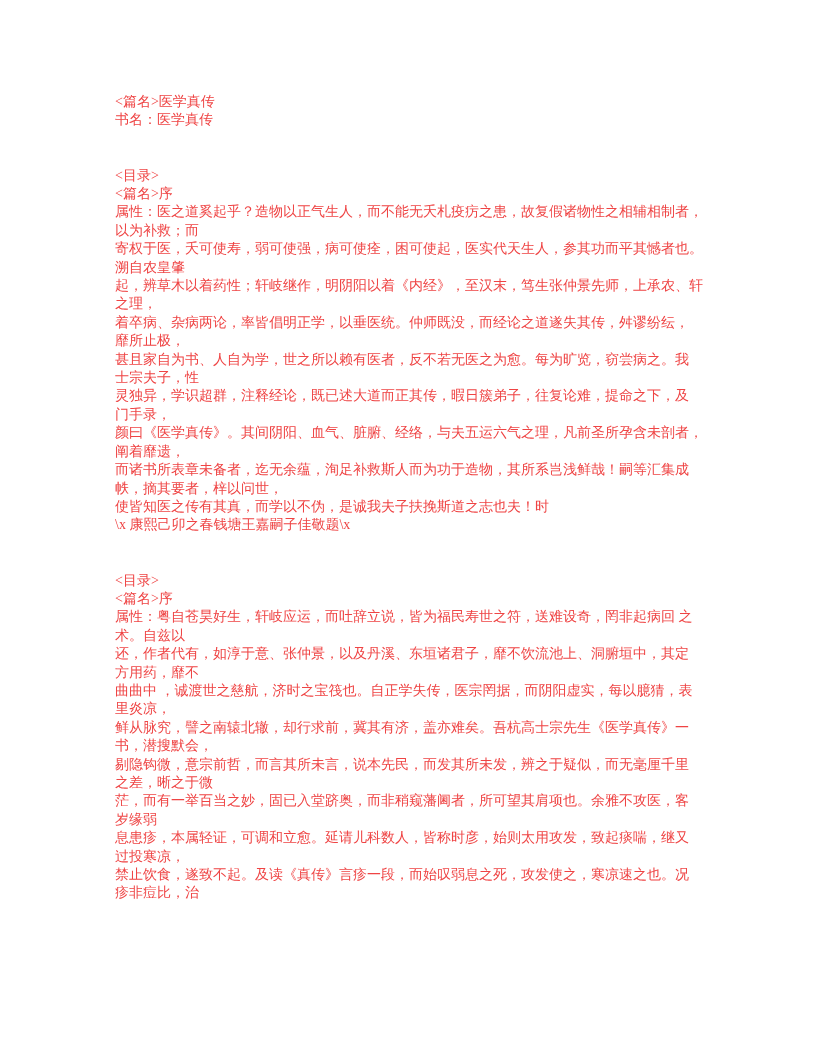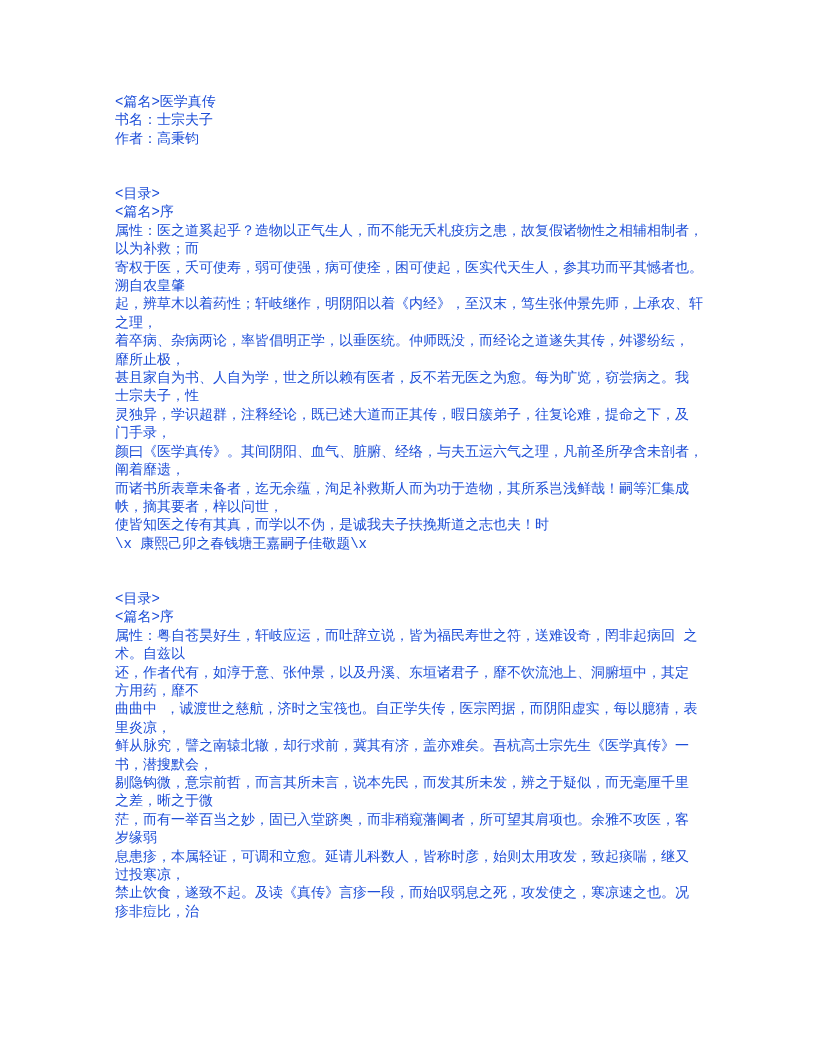--- a/index.html
+++ b/index.html
@@ -12,43 +12,42 @@
     width: 816px;
     height: 1056px;
     background: #ffffff;
     overflow: hidden;
   }
   .content {
     position: absolute;
     top: 93px;
     left: 115px;
     width: 686px;
-    color: #1d4ed8;
-    font-family: Liberation Mono, monospace;
+    color: #ef4444;
+    font-family: Liberation Serif, serif;
     font-size: 14px;
     line-height: 18.4px;
   }
   .line, .body {
     white-space: pre-wrap;
     margin: 0;
   }
   .gap {
     height: 36.8px;
   }
 </style>
 </head>
 <body>
 
 <div class="page">
   <div class="content">
 
     <div>
       <div class="line">&lt;篇名&gt;医学真传</div>
-      <div class="line">书名：士宗夫子</div>
-      <div class="line">作者：高秉钧</div>
+      <div class="line">书名：医学真传</div>
     </div>
 
     <div class="gap"></div>
 
     <section>
       <div class="line">&lt;目录&gt;</div>
       <div class="line">&lt;篇名&gt;序</div>
       <div class="body">属性：医之道奚起乎？造物以正气生人，而不能无夭札疫疠之患，故复假诸物性之相辅相制者，
 以为补救；而
 寄权于医，夭可使寿，弱可使强，病可使痊，困可使起，医实代天生人，参其功而平其憾者也。

